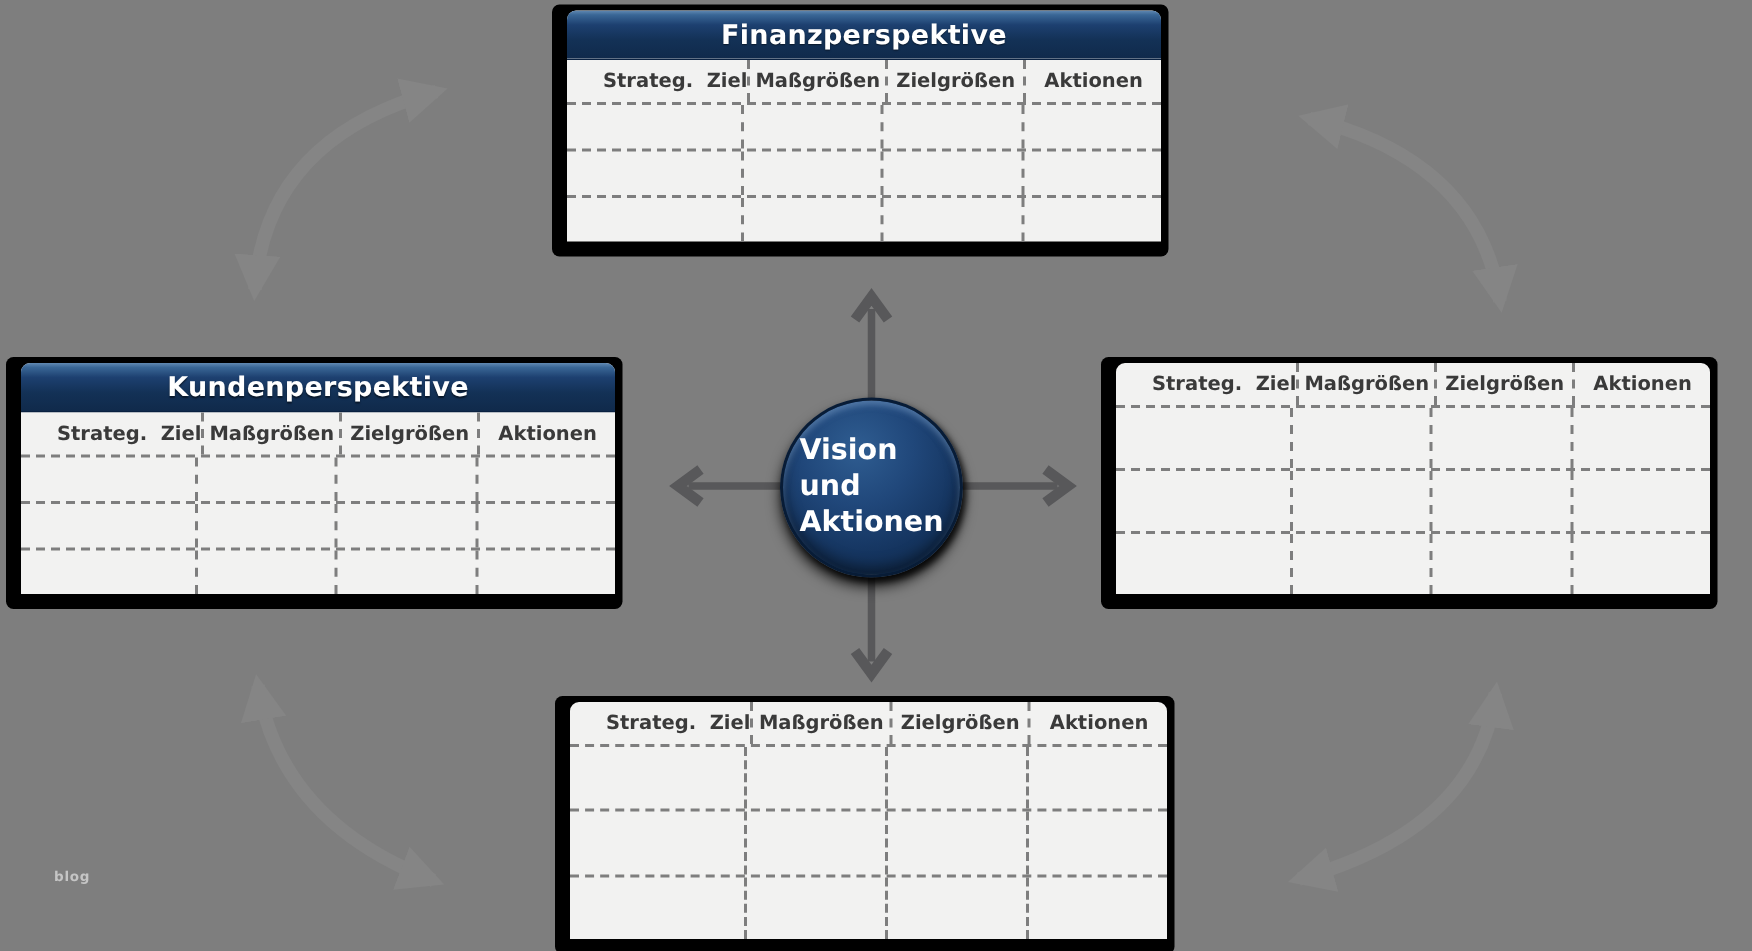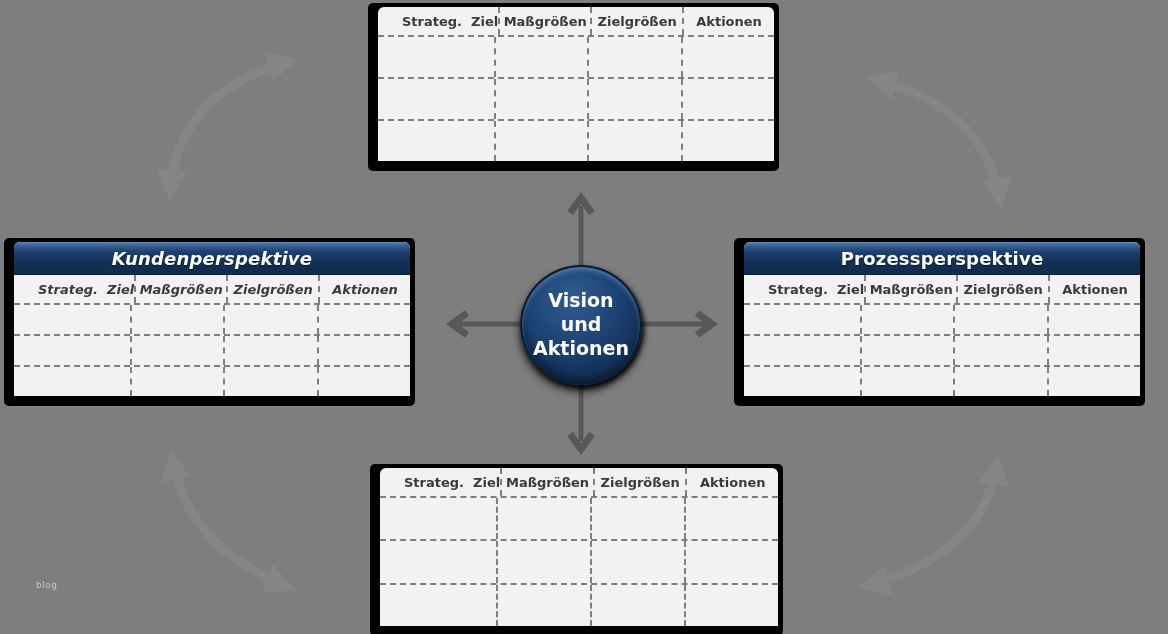--- a/index.html
+++ b/index.html
@@ -34,38 +34,38 @@
   .tr:last-child{border-bottom:none;}
   .tr.head{flex:0 0 28px;}
   .td{flex:1;border-right:2px dashed #7e7e7e;}
   .td:last-child{border-right:none;text-align:right;}
   .tr.head .td{
     display:flex;align-items:center;justify-content:center;
     font-size:13px;font-weight:bold;color:#3a3a3a;white-space:pre;
   }
   
   .panel.finanz {left:376px;top:5px;  width:400px;height:158px;}
-  .panel.kunden {left:12px; top:240px;width:400px;height:158px;font-style:italic;}
+  .panel.kunden {left:12px; top:240px;width:400px;height:158px;}
   .panel.prozess{left:742px;top:240px;width:400px;height:158px;}
   .panel.lern   {left:378px;top:466px;width:402px;height:162px;}
   
   .vision-circle{
     position:absolute;left:520px;top:265px;width:118px;height:116px;
     z-index:3;border-radius:50%;
     background:radial-gradient(circle at 42% 28%,#2f5d91 0%,#20477a 35%,#153560 65%,#102c4e 100%);
     border:2px solid #081c36;
     box-shadow:0 6px 9px rgba(0,0,0,.8),2px 3px 4px rgba(0,0,0,.8),
                inset 0 3px 4px rgba(130,170,215,.5),inset 0 -5px 9px rgba(0,0,0,.45);
-    display:flex;align-items:center;justify-content:center;text-align:center;
+    display:flex;align-items:center;justify-content:center;text-align:left;
     color:#ffffff;font-size:19px;font-weight:bold;line-height:1.25;
   }
   
   .watermark{
     position:absolute;left:36px;top:580px;z-index:4;
-    font-size:9px;font-weight:normal;color:#d2d2d2;opacity:.85;letter-spacing:.5px;
+    font-size:9px;font-weight:bold;color:#d2d2d2;opacity:.85;letter-spacing:.5px;
   }
 </style>
 </head>
 <body>
 
 <div class="canvas">
 
   <svg class="bg-svg" width="1168" height="634" viewBox="0 0 1168 634">
     <defs>
       <marker id="fa" viewBox="0 0 10 10" refX="7.5" refY="5" markerWidth="3.4" markerHeight="3.4" orient="auto-start-reverse">
@@ -95,20 +95,21 @@
       </g>
       <g>
         <line x1="640" y1="324" x2="705" y2="324" stroke-width="5"></line>
         <polyline points="697,313 712,324 697,335" stroke-width="7"></polyline>
       </g>
     </g>
   </svg>
 
   <div class="panel finanz">
     <div class="panel-frame">
+      <div class="panel-header">Finanzperspektive</div>
       <div class="tbl">
         <div class="tr head">
           <div class="td">Strateg.  Ziel</div>
           <div class="td">Maßgrößen</div>
           <div class="td">Zielgrößen</div>
           <div class="td">Aktionen</div>
         </div>
         <div class="tr">
           <div class="td"></div>
             <div class="td"></div>
@@ -158,21 +159,20 @@
             <div class="td"></div>
             <div class="td"></div>
             <div class="td"></div>
         </div>
       </div>
     </div>
   </div>
 
   <div class="panel prozess">
     <div class="panel-frame">
-      <div class="panel-header">Prozessperspektive</div>
       <div class="tbl">
         <div class="tr head">
           <div class="td">Strateg.  Ziel</div>
           <div class="td">Maßgrößen</div>
           <div class="td">Zielgrößen</div>
           <div class="td">Aktionen</div>
         </div>
         <div class="tr">
           <div class="td"></div>
             <div class="td"></div>

